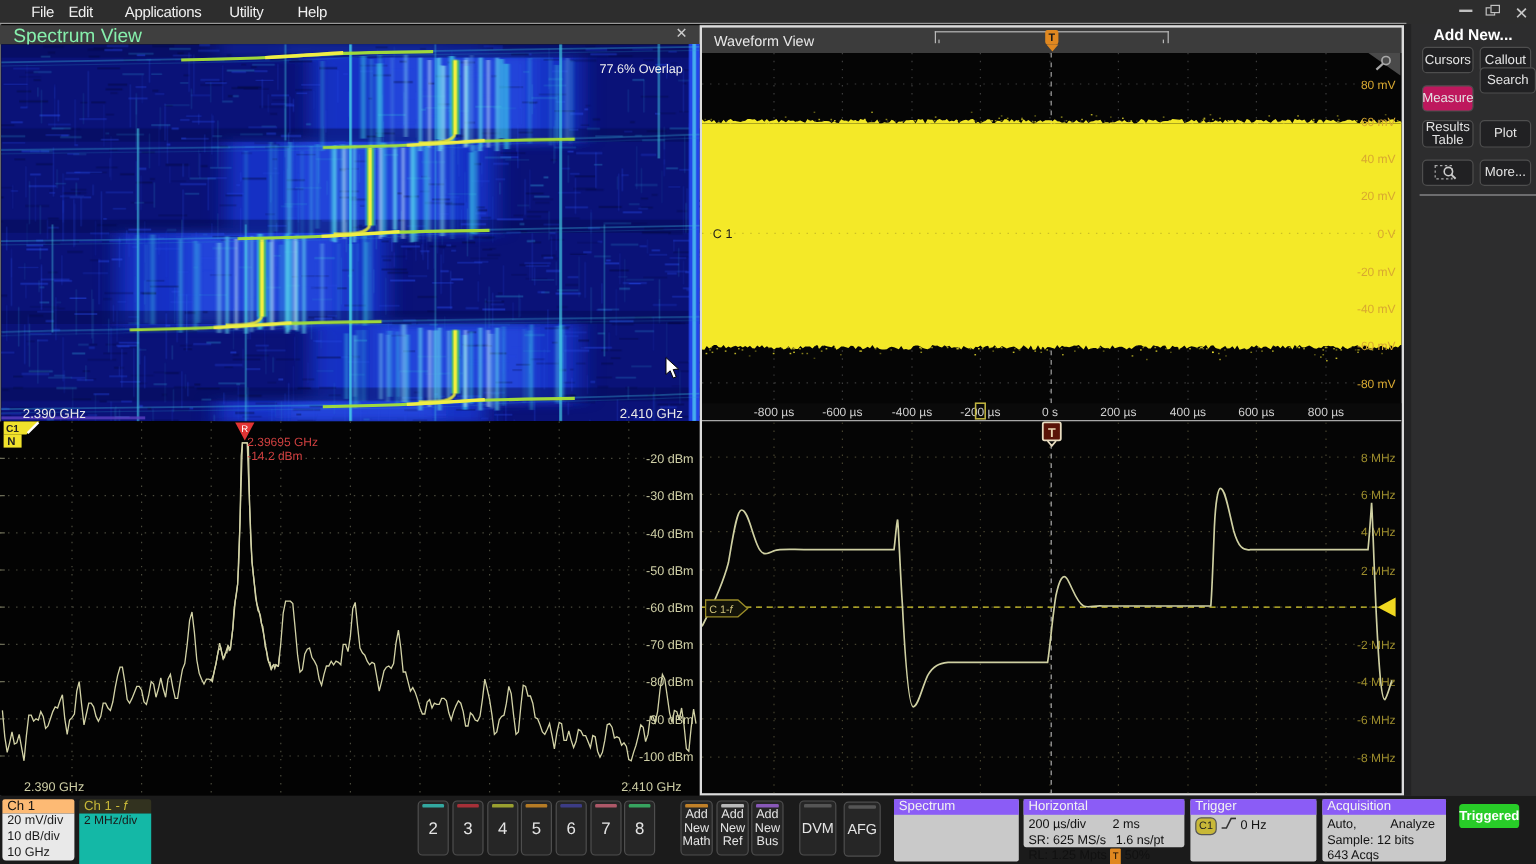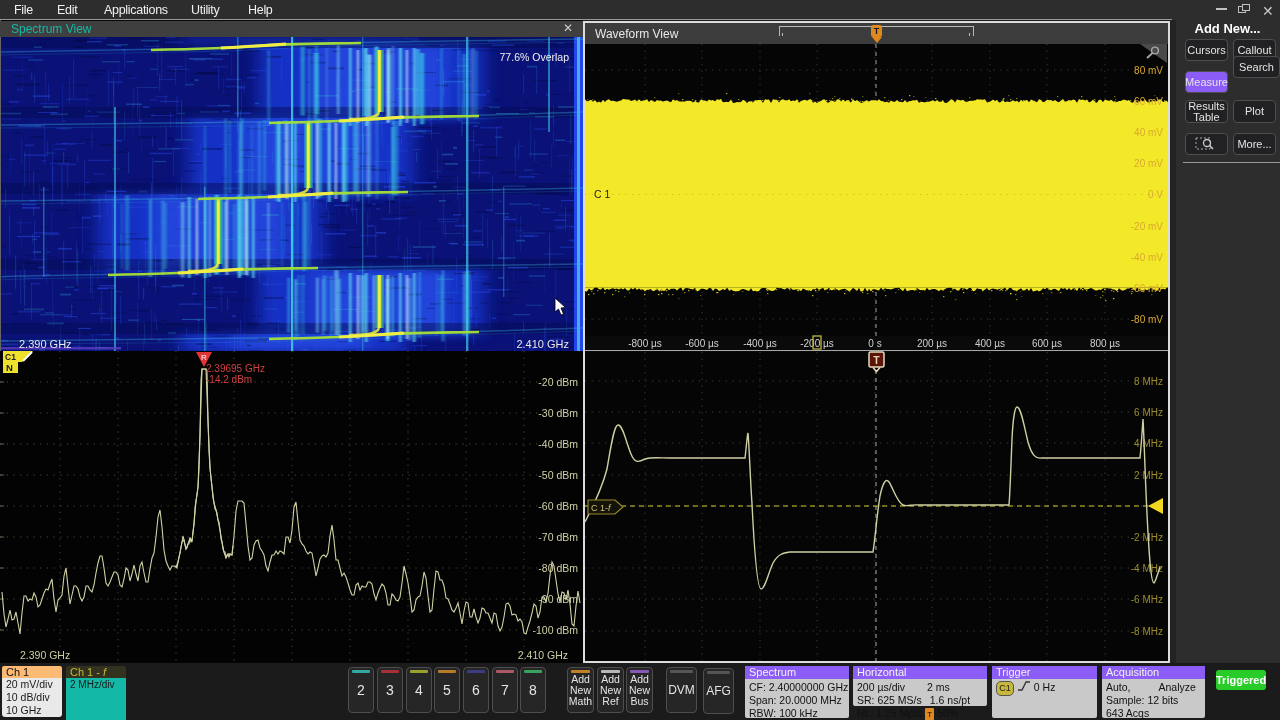--- a/index.html
+++ b/index.html
@@ -5,33 +5,33 @@
 .abs{position:absolute}
 .btn{position:absolute;background:#262626;border:1px solid #4e4e4e;border-radius:4px;color:#e4e4e4;
  display:flex;align-items:center;justify-content:center;text-align:center}
 .stripe{position:absolute;left:3px;right:3px;top:2px;height:3px;border-radius:1px}
 .panelhdr{position:absolute;left:0;top:0;right:0;height:13px;background:#8b5cf6;color:#f2f2f2;
  font-size:11px;padding-left:4px;line-height:13px}
 .infopanel{position:absolute;top:666px;background:#c9c9c9;border-radius:2px;color:#111;font-size:10.5px}
 .infopanel .body{position:absolute;left:4px;top:15px;line-height:13.2px;white-space:nowrap}
 </style></head><body>
 <div class="abs" style="left:0;top:0;width:1280px;height:20px;background:#2d2d2d"></div>
-<div class="abs" style="left:14px;top:3px;color:#f0f0f0;font-size:12.5px;letter-spacing:-0.3px">File</div>
+<div class="abs" style="left:26px;top:3px;color:#f0f0f0;font-size:12.5px;letter-spacing:-0.3px">File</div>
 <div class="abs" style="left:57px;top:3px;color:#f0f0f0;font-size:12.5px;letter-spacing:-0.3px">Edit</div>
 <div class="abs" style="left:104px;top:3px;color:#f0f0f0;font-size:12.5px;letter-spacing:-0.3px">Applications</div>
 <div class="abs" style="left:191px;top:3px;color:#f0f0f0;font-size:12.5px;letter-spacing:-0.3px">Utility</div>
 <div class="abs" style="left:248px;top:3px;color:#f0f0f0;font-size:12.5px;letter-spacing:-0.3px">Help</div>
 <div class="abs" style="left:1216px;top:8px;width:11px;height:2px;background:#c0c0c0"></div>
 <div class="abs" style="left:1238px;top:6px;width:8px;height:7px;border:1.5px solid #c0c0c0"></div>
 <div class="abs" style="left:1242px;top:4px;width:8px;height:7px;border:1.5px solid #c0c0c0;background:#2d2d2d"></div>
 <div class="abs" style="left:1262px;top:3px;color:#c8c8c8;font-size:14px">✕</div>
 <div class="abs" style="left:0;top:19px;width:1172px;height:1px;background:#9a9a9a"></div>
 <div class="abs" style="left:0;top:20px;width:583px;height:643px;background:#060606;border-left:1px solid #666"></div>
 <div class="abs" style="left:0;top:21px;width:583px;height:16px;background:#3f3f3f"></div>
-<div class="abs" style="left:11px;top:22px;color:#14b8a6;font-size:12px">Spectrum View</div>
+<div class="abs" style="left:11px;top:22px;color:#86efac;font-size:16px">Spectrum View</div>
 <div class="abs" style="left:563px;top:21px;color:#cccccc;font-size:12px">✕</div>
 <svg width="582" height="314" style="position:absolute;left:1px;top:37px">
     <defs>
       <filter id="bl8" x="-20%" y="-20%" width="140%" height="140%">
         <feGaussianBlur stdDeviation="9 4"></feGaussianBlur>
       </filter>
       <filter id="bl2">
         <feGaussianBlur stdDeviation="1.2 0.6"></feGaussianBlur>
       </filter>
     </defs>
@@ -1830,21 +1830,21 @@
   </svg>
 <div class="abs" style="left:1172px;top:337px;width:3px;height:3px;background:#cfcfcf;border-radius:50%"></div>
 <div class="abs" style="left:1172px;top:342px;width:3px;height:3px;background:#cfcfcf;border-radius:50%"></div>
 <div class="abs" style="left:1172px;top:347px;width:3px;height:3px;background:#cfcfcf;border-radius:50%"></div>
 <div class="abs" style="left:1170px;top:20px;width:110px;height:643px;background:#2d2d2e"></div>
 <div class="abs" style="left:1170px;top:20px;width:6px;height:643px;background:#232324"></div>
 <div class="abs" style="left:1183px;top:162px;width:97px;height:1px;background:#98989a"></div>
 <div class="abs" style="left:1175px;top:21px;width:105px;text-align:center;color:#fff;font-size:13px;font-weight:bold">Add New...</div>
 <div class="btn" style="left:1185px;top:39px;width:43px;height:22px;font-size:11px;line-height:10.5px;background:#212123">Cursors</div>
 <div class="btn" style="left:1233px;top:39px;width:43px;height:22px;font-size:11px;line-height:10.5px;background:#212123">Callout</div>
-<div class="btn" style="left:1185px;top:71px;width:43px;height:22px;font-size:11px;line-height:10.5px;background:#8b5cf6">Measure</div>
+<div class="btn" style="left:1185px;top:71px;width:43px;height:22px;font-size:11px;line-height:10.5px;background:#be185d">Measure</div>
 <div class="btn" style="left:1233px;top:56px;width:47px;height:22px;font-size:11px;line-height:10.5px;background:#212123">Search</div>
 <div class="btn" style="left:1185px;top:100px;width:43px;height:23px;font-size:11px;line-height:10.5px;background:#212123">Results<br>Table</div>
 <div class="btn" style="left:1233px;top:100px;width:43px;height:23px;font-size:11px;line-height:10.5px;background:#212123">Plot</div>
 <div class="btn" style="left:1185px;top:133px;width:43px;height:22px;font-size:11px;line-height:10.5px;background:#212123">
     <svg width="24" height="16">
       <rect x="1" y="2" width="14" height="11" fill="none" stroke="#aaa" stroke-width="1" stroke-dasharray="2 2"></rect>
       <circle cx="12" cy="7" r="3.5" fill="none" stroke="#ccc" stroke-width="1.3"></circle>
       <line x1="14.5" y1="9.5" x2="18" y2="13" stroke="#ccc" stroke-width="1.6"></line>
     </svg>
   </div>
@@ -1861,21 +1861,20 @@
 <div class="btn" style="left:463px;top:667px;width:26px;height:46px;font-size:14px"><div class="stripe" style="background:#3c3c85"></div>6</div>
 <div class="btn" style="left:492px;top:667px;width:26px;height:46px;font-size:14px"><div class="stripe" style="background:#ad5868"></div>7</div>
 <div class="btn" style="left:520px;top:667px;width:26px;height:46px;font-size:14px"><div class="stripe" style="background:#37a35f"></div>8</div>
 <div class="btn" style="left:567px;top:667px;width:27px;height:46px;font-size:10.5px;line-height:11px"><div class="stripe" style="background:#c08028"></div>Add<br>New<br>Math</div>
 <div class="btn" style="left:597px;top:667px;width:27px;height:46px;font-size:10.5px;line-height:11px"><div class="stripe" style="background:#b8b8b8"></div>Add<br>New<br>Ref</div>
 <div class="btn" style="left:626px;top:667px;width:27px;height:46px;font-size:10.5px;line-height:11px"><div class="stripe" style="background:#8858b8"></div>Add<br>New<br>Bus</div>
 <div class="btn" style="left:666px;top:667px;width:31px;height:46px;font-size:12px"><div class="stripe" style="background:#555"></div>DVM</div>
 <div class="btn" style="left:703px;top:668px;width:31px;height:46px;font-size:12px"><div class="stripe" style="background:#555"></div>AFG</div>
 <div class="infopanel" style="left:745px;width:104px;height:52px">
     <div class="panelhdr">Spectrum</div>
-    <div class="body">CF: 2.40000000 GHz<br>Span: 20.0000 MHz<br>RBW: 100 kHz</div>
   </div>
 <div class="infopanel" style="left:853px;width:134px;height:40px">
     <div class="panelhdr">Horizontal</div>
     <div class="body">200 µs/div<span style="display:inline-block;width:22px"></span>2 ms<br>SR: 625 MS/s<span style="display:inline-block;width:8px"></span>1.6 ns/pt<br>RL: 1.25 Mpts <span style="display:inline-block;background:#e08820;color:#000;font-size:8px;width:9px;text-align:center;border-radius:1px">T</span> 50%</div>
   </div>
 <div class="infopanel" style="left:992px;width:105px;height:52px">
     <div class="panelhdr">Trigger</div>
     <div class="body"><span style="display:inline-block;background:#c8b838;border:1px solid #555;border-radius:5px;color:#222;font-size:9px;width:18px;text-align:center">C1</span> <svg width="14" height="10">
         <path d="M 1,9 L 5,9 L 9,1 L 13,1" stroke="#333" stroke-width="1.3" fill="none"></path>
       </svg> 0 Hz</div>

